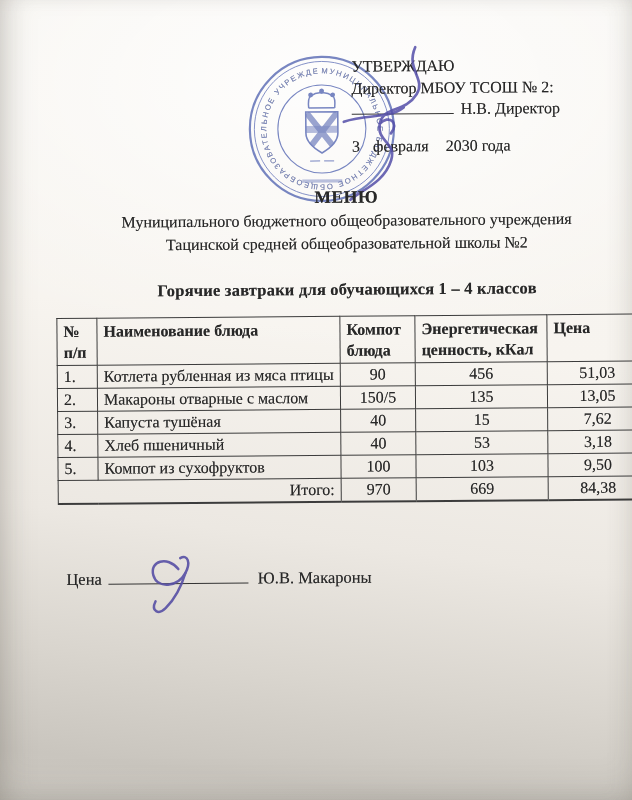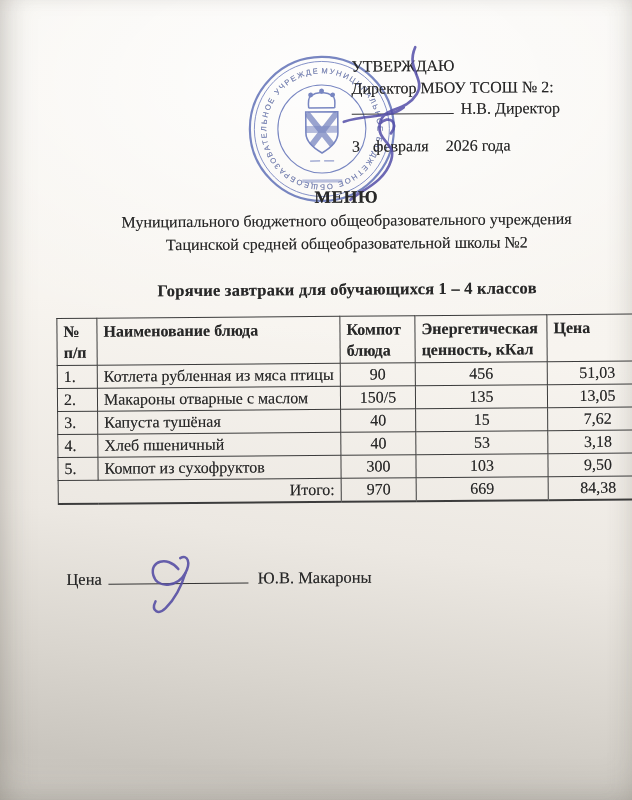--- a/index.html
+++ b/index.html
@@ -102,21 +102,21 @@
       </g>
     </svg>
 
     <div class="approval">
       <div>УТВЕРЖДАЮ</div>
       <div>Директор МБОУ ТСОШ № 2:</div>
       <div class="sig-row">
         <span class="sig-line"></span><span>Н.В. Директор</span>
       </div>
       <div class="date-row">
-        <span class="date-day">3</span><span class="date-month">февраля</span><span>2026 года</span>
+        <span class="date-day">3</span><span class="date-month">февраля</span><span>2030 года</span>
       </div>
     </div>
 
     <svg class="dir-sig" viewBox="0 0 115 175">
       <g fill="none" stroke="#544ea8" stroke-width="2.7" stroke-linecap="round" opacity=".85">
         <path d="M 88,10 C 78,32 99,42 89,57 C 77,76 56,68 52,86 C 48,104 69,105 63,123 C 56,145 34,152 22,162"></path>
         <path d="M 16,84 C 40,76 60,82 76,70"></path>
         <path d="M 52,86 C 61,77 72,85 63,96"></path>
       </g>
     </svg>
@@ -170,21 +170,21 @@
         <tr>
           <td>4.</td>
           <td>Хлеб пшеничный</td>
           <td class="c-out">40</td>
           <td class="c-energy">53</td>
           <td class="c-price">3,18</td>
         </tr>
         <tr>
           <td>5.</td>
           <td>Компот из сухофруктов</td>
-          <td class="c-out">300</td>
+          <td class="c-out">100</td>
           <td class="c-energy">103</td>
           <td class="c-price">9,50</td>
         </tr>
         <tr class="total">
           <td class="total-label" colspan="2">Итого:</td>
           <td class="c-out">970</td>
           <td class="c-energy">669</td>
           <td class="c-price">84,38</td>
         </tr>
       </tbody>

